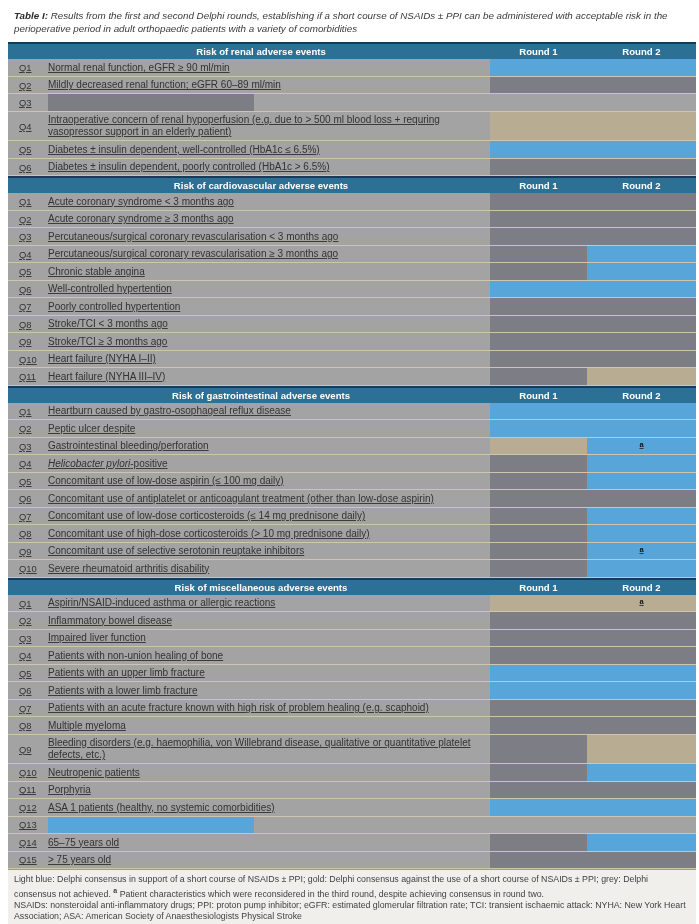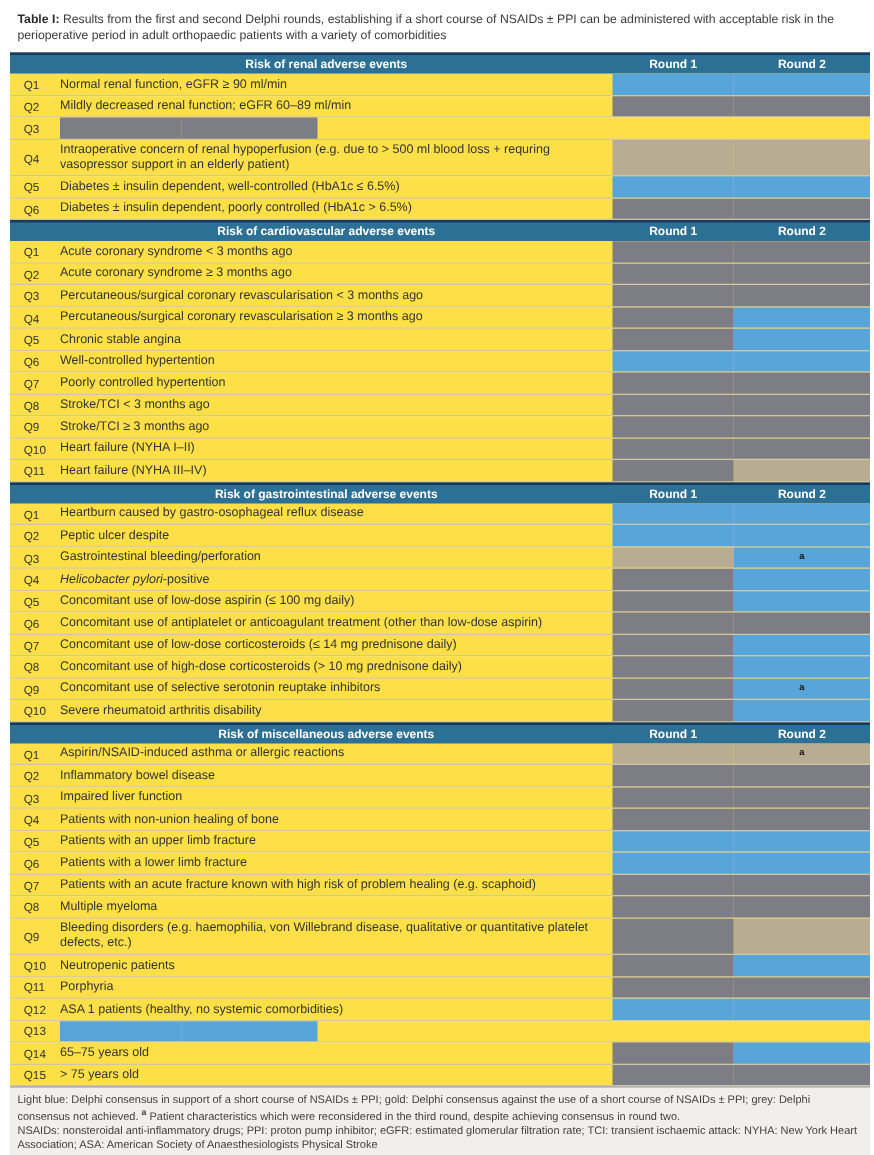--- a/index.html
+++ b/index.html
@@ -3,33 +3,33 @@
 <meta charset="utf-8">
 <style>
   :root{
     --blue:#58a6d9; --gold:#b8ad92; --grey:#7d7d85;
     --header:#2d7095; --navy:#1a3a5c; --sep:#cfc5ad;
   }
   *{box-sizing:border-box; margin:0; padding:0;}
   html,body{width:699px; background:#ffffff;}
   body{height:924px; font-family:"Liberation Sans", sans-serif; color:#3c3c3c; overflow:hidden;}
   .page{padding:10px 3px 0 8px;}
-  .caption{font-size:9.8px; line-height:1.3; margin:0 10px 7px 6px; color:#3a3a3a;}
+  .caption{font-size:9.8px; line-height:1.3; margin:0 10px 7px 6px; color:#3a3a3a;font-style:italic;}
   .caption b{color:#2b2b2b;}
   .table{width:100%; margin-right:4px;}
   .section-header{
     display:flex; align-items:center; background:var(--header);
     border-top:2px solid var(--navy); color:#ffffff; font-weight:bold;
     font-size:9.6px; height:17px;
   }
   .sh-title{width:482px; text-align:center; padding-left:24px;}
   .sh-round{text-align:center;}
   .sh-r1{width:97px;}
   .sh-r2{width:109px;}
-  .row{display:flex; align-items:stretch; border-bottom:1px solid var(--sep); background:#fde047; min-height:17.5px;}
+  .row{display:flex; align-items:stretch; border-bottom:1px solid var(--sep); background:#a3a3a3; min-height:17.5px;text-decoration:underline;}
   .qcell{width:40px; padding:2px 0 2px 11px; font-size:9.4px; display:flex; align-items:center; color:#333;}
   .tcell{flex:1; padding:2px 8px 2px 0; font-size:10px; line-height:1.22; display:flex; align-items:flex-end; flex-wrap:wrap; color:#333;}
   .tcell .t-it{font-style:italic; white-space:pre;}
   .rcell{display:flex; justify-content:center; align-items:flex-start;}
   .r1{width:97px;}
   .r2{width:109px;}
   .c-blue{background:var(--blue);}
   .c-gold{background:var(--gold);}
   .c-grey{background:var(--grey);}
   .marker{font-size:7.5px; font-weight:bold; color:#111; line-height:1; padding-top:3px;}

